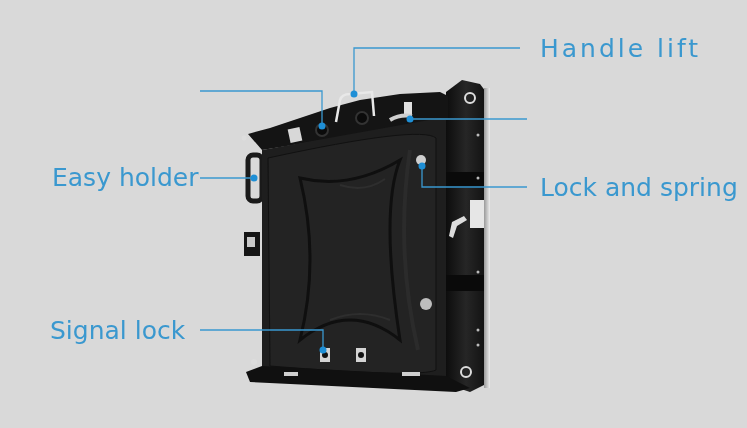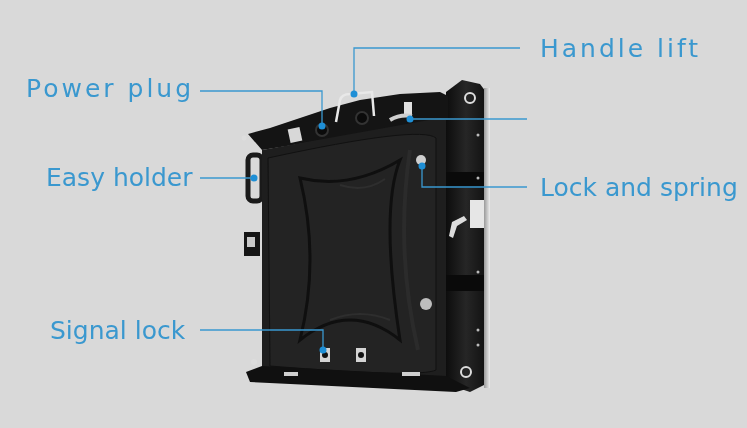--- a/index.html
+++ b/index.html
@@ -107,17 +107,16 @@
       <circle cx="354" cy="94" r="3.5"></circle>
       <circle cx="322" cy="126" r="3.5"></circle>
       <circle cx="410" cy="119" r="3.5"></circle>
       <circle cx="254" cy="178" r="3.5"></circle>
       <circle cx="422" cy="166" r="3.5"></circle>
       <circle cx="323" cy="350" r="3.5"></circle>
     </g>
   </svg>
 
   <div class="label spaced" style="left:540px; top:36px;">Handle lift</div>
-  <div class="label spaced" style="left:26px; top:76px;">Power plug</div>
-  <div class="label" style="left:46px; top:165px;">Easy holder</div>
+  <div class="label" style="left:52px; top:165px;">Easy holder</div>
   <div class="label" style="left:540px; top:175px;">Lock and spring</div>
   <div class="label" style="left:50px; top:318px;">Signal lock</div>
 </div>
 
 </body></html>

